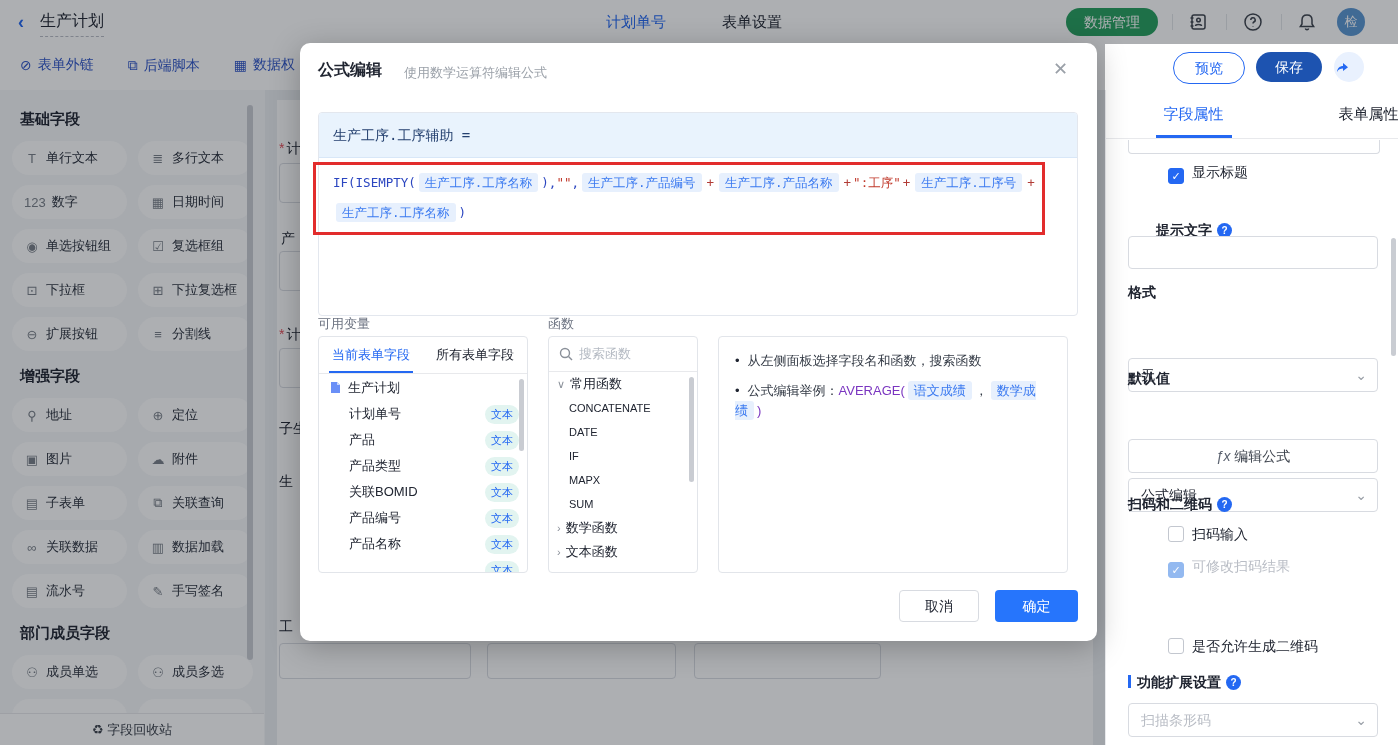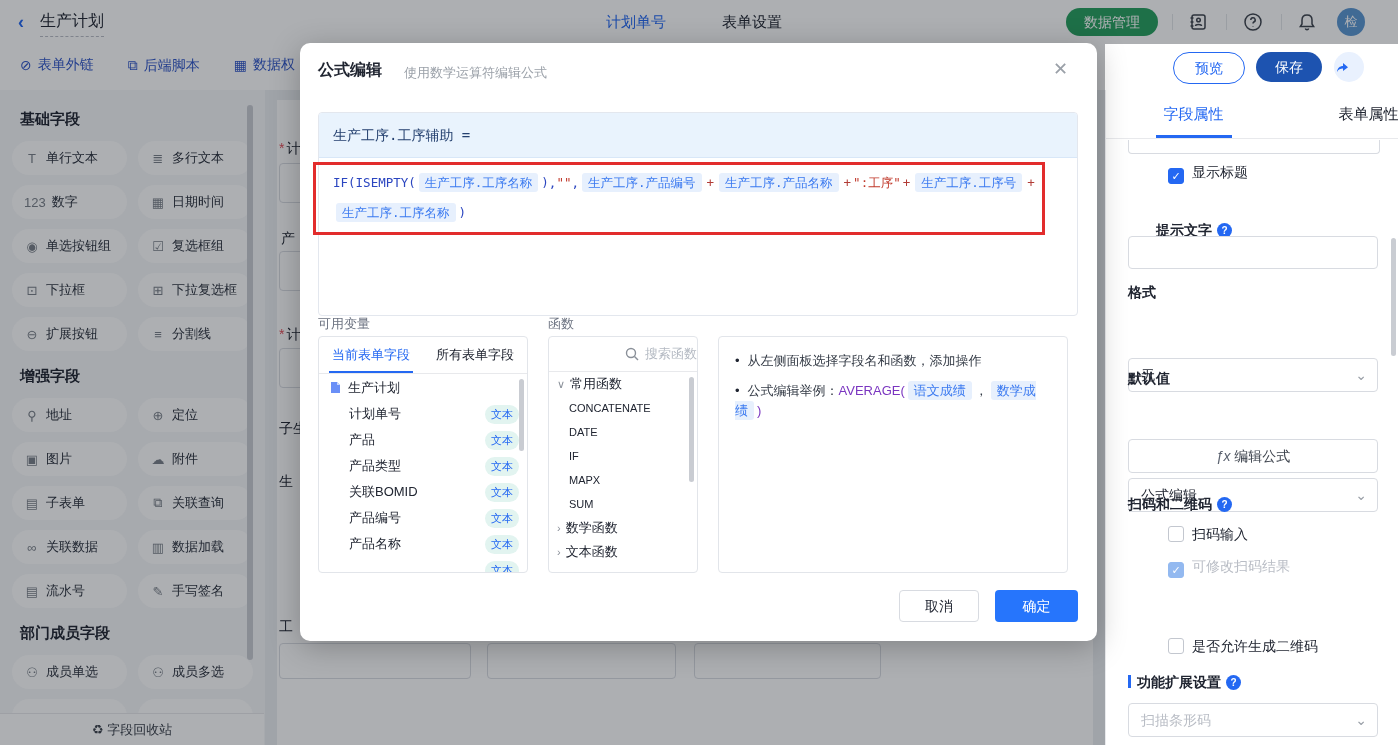--- a/index.html
+++ b/index.html
@@ -85,21 +85,21 @@
   #var-tabs{display:flex;height:36px;border-bottom:1px solid #e8e9ec;}
   .var-tab{flex:1;text-align:center;line-height:36px;font-size:13px;color:#202531;cursor:pointer;position:relative;white-space:nowrap;}
   .var-tab.active{color:#2468f2;}
   .var-tab.active:after{content:"";position:absolute;left:50%;margin-left:-42px;bottom:0;width:84px;height:2px;background:#2468f2;}
   .tree-root{display:flex;align-items:center;gap:6px;height:27px;padding-left:10px;font-size:13px;color:#202531;cursor:pointer;}
   .tree-row{display:flex;align-items:center;height:26px;padding-left:30px;font-size:13px;color:#202531;cursor:pointer;}
   .tree-row .nm{flex:1;}
   .badge{width:34px;height:19px;border-radius:10px;background:#e2f4f0;color:#2468f2;font-size:11px;text-align:center;line-height:19px;margin-right:8px;}
   #var-scroll{position:absolute;right:3px;top:42px;width:5px;height:72px;border-radius:3px;background:#c9ccd2;}
   #func-panel{left:248px;top:293px;width:150px;height:237px;}
-  #func-search{display:flex;align-items:center;gap:6px;height:34px;border-bottom:1px solid #e8e9ec;padding-left:10px;justify-content:flex-end;}
+  #func-search{display:flex;align-items:center;gap:6px;height:34px;border-bottom:1px solid #e8e9ec;padding-left:10px;}
   #func-search .ph{font-size:13px;color:#b3b9c2;}
   .fn-group{display:flex;align-items:center;gap:5px;height:24px;padding-left:8px;font-size:13px;color:#202531;cursor:pointer;}
   .fn-group .ch{color:#8a9099;font-size:11px;}
   .fn-item{height:24px;line-height:24px;padding-left:20px;font-size:11px;color:#202531;cursor:pointer;}
   #func-scroll{position:absolute;right:3px;top:40px;width:5px;height:105px;border-radius:3px;background:#c9ccd2;}
   #help-panel{left:418px;top:293px;width:350px;height:237px;padding:14px 16px;box-sizing:border-box;}
   .tip{font-size:13px;color:#333a45;line-height:20px;margin-bottom:10px;}
   .tip .dot{margin-right:8px;color:#202531;}
   .tk-fn{color:#7a35c0;}
   #btn-cancel{left:599px;top:547px;width:80px;height:32px;border:1px solid #d8dbe1;border-radius:4px;box-sizing:border-box;text-align:center;line-height:30px;font-size:14px;color:#202531;background:#fff;cursor:pointer;}
@@ -444,21 +444,21 @@
           </div>
           <div class="fn-group">
             <span class="ch">›</span>
             <span>文本函数</span>
           </div>
         </div>
       <div id="func-scroll"></div>
     </div>
 
     <div id="help-panel" class="abs m-panel">
-      <div class="tip"><span class="dot">•</span><span>从左侧面板选择字段名和函数，添加操作</span></div>
+      <div class="tip"><span class="dot">•</span><span>从左侧面板选择字段名和函数，搜索函数</span></div>
       <div class="tip"><span class="dot">•</span><span>公式编辑举例：</span><span id="help-example"><span class="tk-fn">AVERAGE(</span><span class="tk-chip">语文成绩</span><span>，</span><span class="tk-chip">数学成绩</span><span class="tk-fn">)</span></span></div>
     </div>
 
     <div id="btn-cancel" class="abs">取消</div>
     <div id="btn-ok" class="abs">确定</div>
   </div>
 
 </div>
 
 </body></html>

